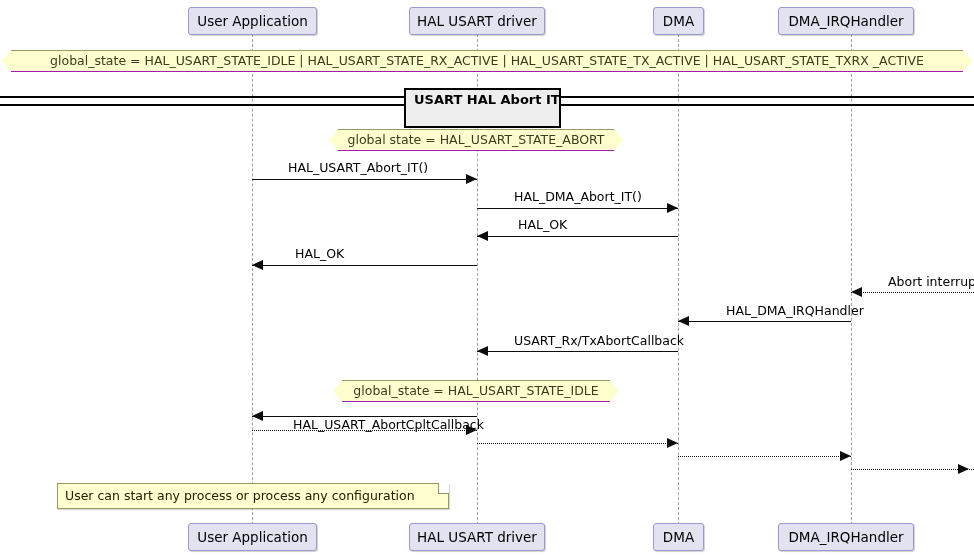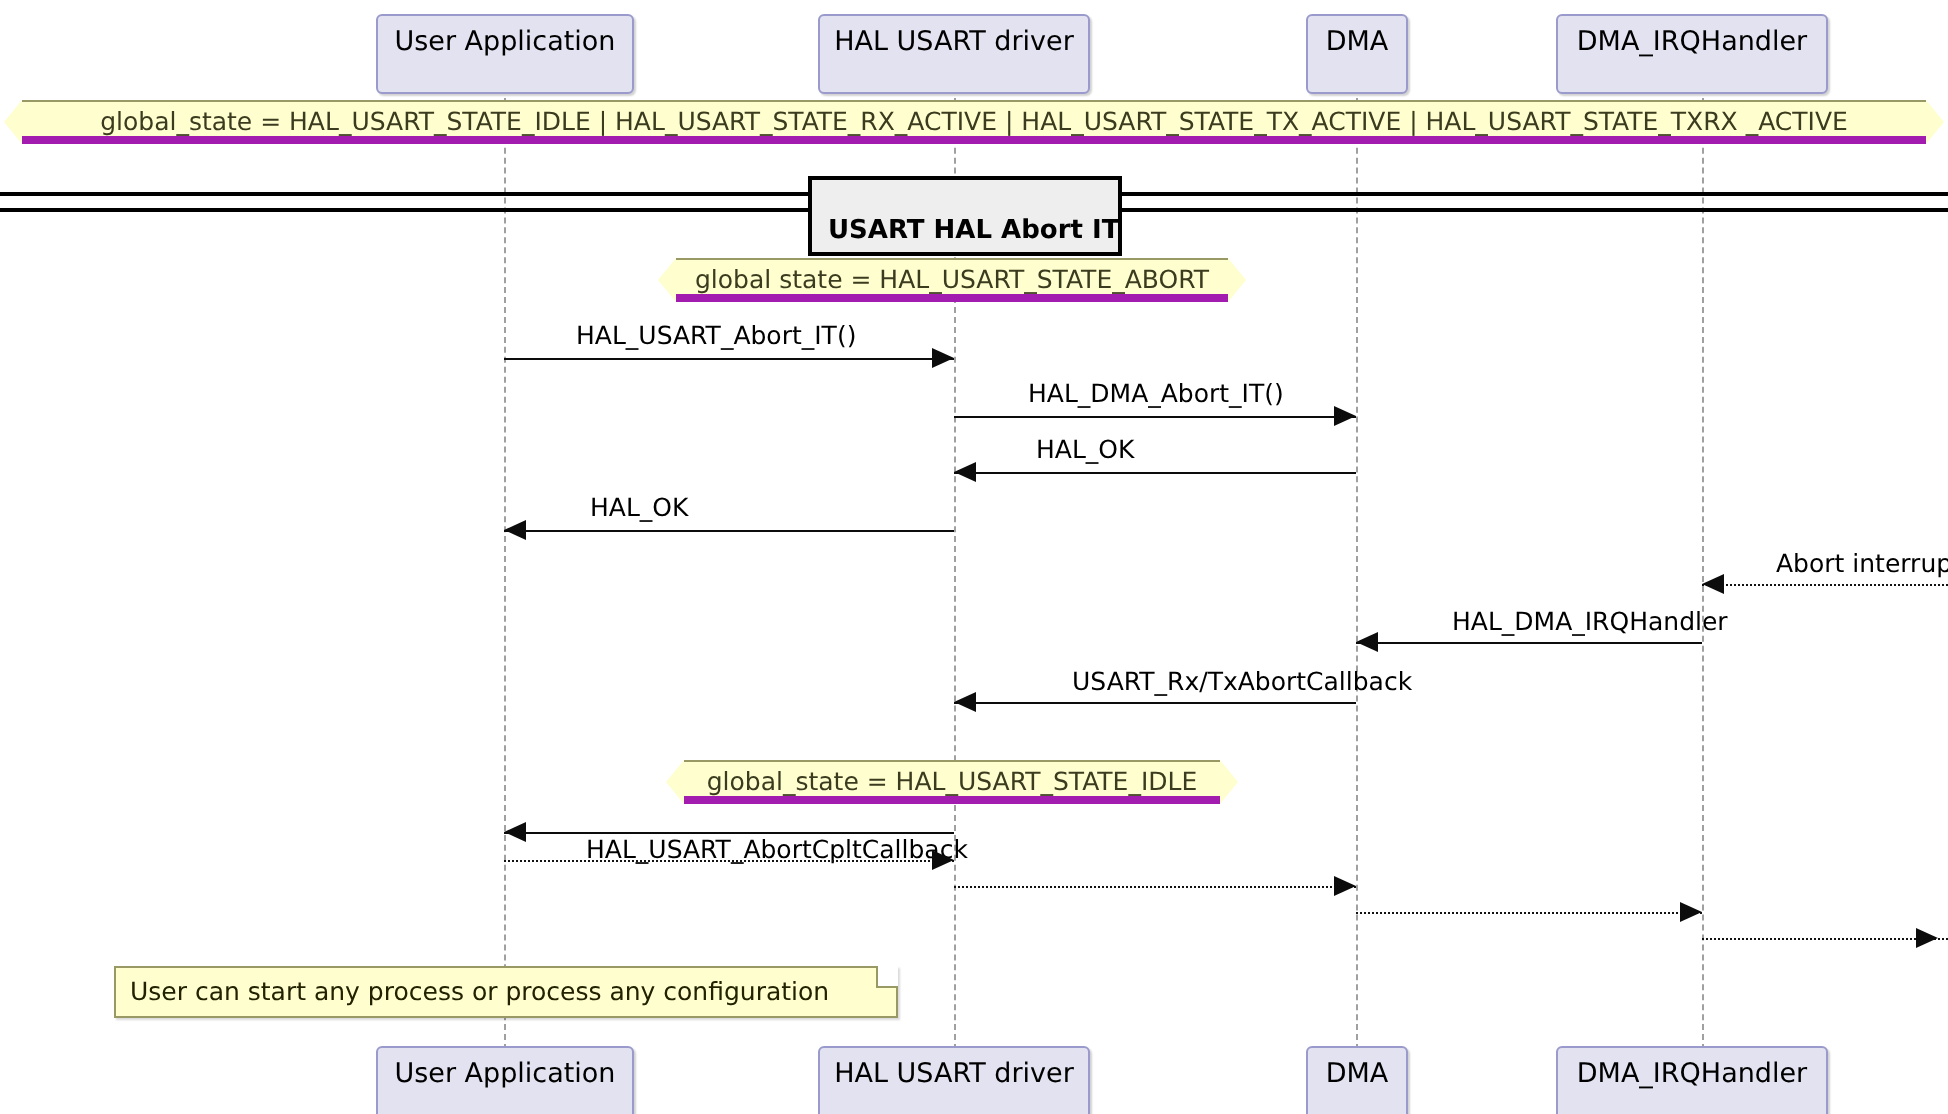--- a/index.html
+++ b/index.html
@@ -28,32 +28,32 @@
   }
   .participant {
     position: absolute;
     box-sizing: border-box;
     background: #E2E2F0;
     border: 1px solid #9A9ACC;
     border-radius: 3px;
     text-align: center;
     font-size: 13.5px;
     line-height: 26px;
-    height: 40px;
+    height: 28px;
     color: #000000;
     white-space: nowrap;
     box-shadow: 1px 1px 1px rgba(0,0,0,0.18);
   }
   .hexnote {
     position: absolute;
     box-sizing: border-box;
     height: 22px;
     background: #FEFECE;
     border-top: 1px solid #999966;
-    border-bottom: 4px solid #a21caf;
+    border-bottom: 1px solid #a21caf;
     font-size: 12.5px;
     line-height: 20px;
     color: #3B3B1F;
     white-space: nowrap;
     text-align: center;
   }
   .hexnote::before, .hexnote::after {
     content: "";
     position: absolute;
     top: -1px;
@@ -82,21 +82,21 @@
     position: absolute;
     box-sizing: border-box;
     background: #EEEEEE;
     border: 2px solid #000000;
     font-size: 13px;
     font-weight: bold;
     line-height: 20px;
     height: 40px;
     text-align: center;
     white-space: nowrap;
-    padding: 16px 8px;
+    padding: 0 8px;
     color: #000000;
   }
   .msg-line {
     position: absolute;
     height: 0;
     border-top: 1px solid #0C0C0C;
   }
   .msg-line.dotted {
     border-top: 1px dotted #121212;
   }
@@ -187,21 +187,21 @@
   <div class="arrowhead left" style="left:252px; top:260px;"></div>
 
   <div class="msg-label" style="left:860px; top:275px;">Abort interrupt</div>
   <div class="msg-line dotted" style="left:851px; top:292px; width:123px;"></div>
   <div class="arrowhead left" style="left:851px; top:287px;"></div>
 
   <div class="msg-label" style="left:698px; top:304px;">HAL_DMA_IRQHandler</div>
   <div class="msg-line" style="left:678px; top:321px; width:173px;"></div>
   <div class="arrowhead left" style="left:678px; top:316px;"></div>
 
-  <div class="msg-label" style="left:508px; top:334px;">USART_Rx/TxAbortCallback</div>
+  <div class="msg-label" style="left:486px; top:334px;">USART_Rx/TxAbortCallback</div>
   <div class="msg-line" style="left:477px; top:351px; width:201px;"></div>
   <div class="arrowhead left" style="left:477px; top:346px;"></div>
 
   <div class="hexnote" style="left:342px; top:380px; width:268px;">global_state = HAL_USART_STATE_IDLE</div>
 
   <div class="msg-label" style="left:265px; top:418px;">HAL_USART_AbortCpltCallback</div>
   <div class="msg-line" style="left:252px; top:416px; width:225px;"></div>
   <div class="arrowhead left" style="left:252px; top:411px;"></div>
 
   <div class="msg-line dotted" style="left:252px; top:430px; width:225px;"></div>

